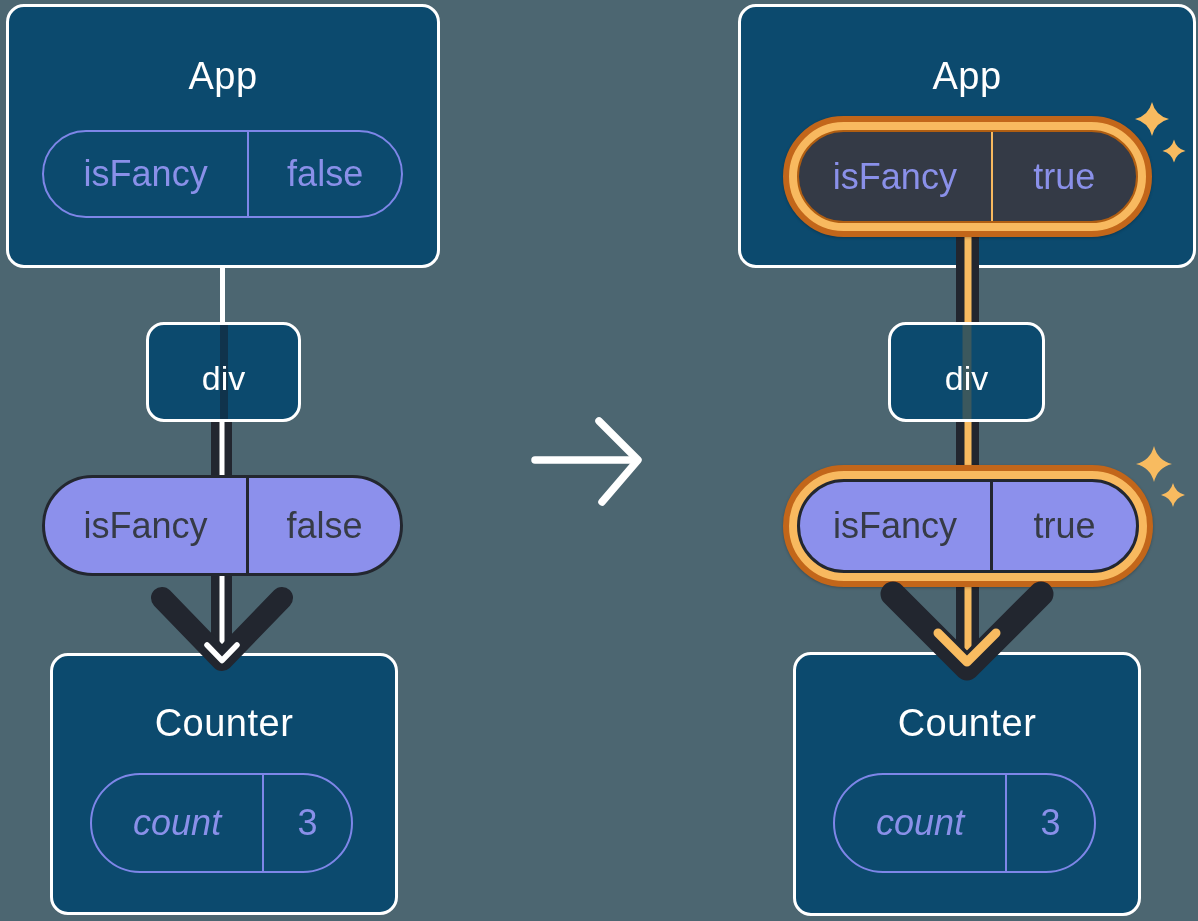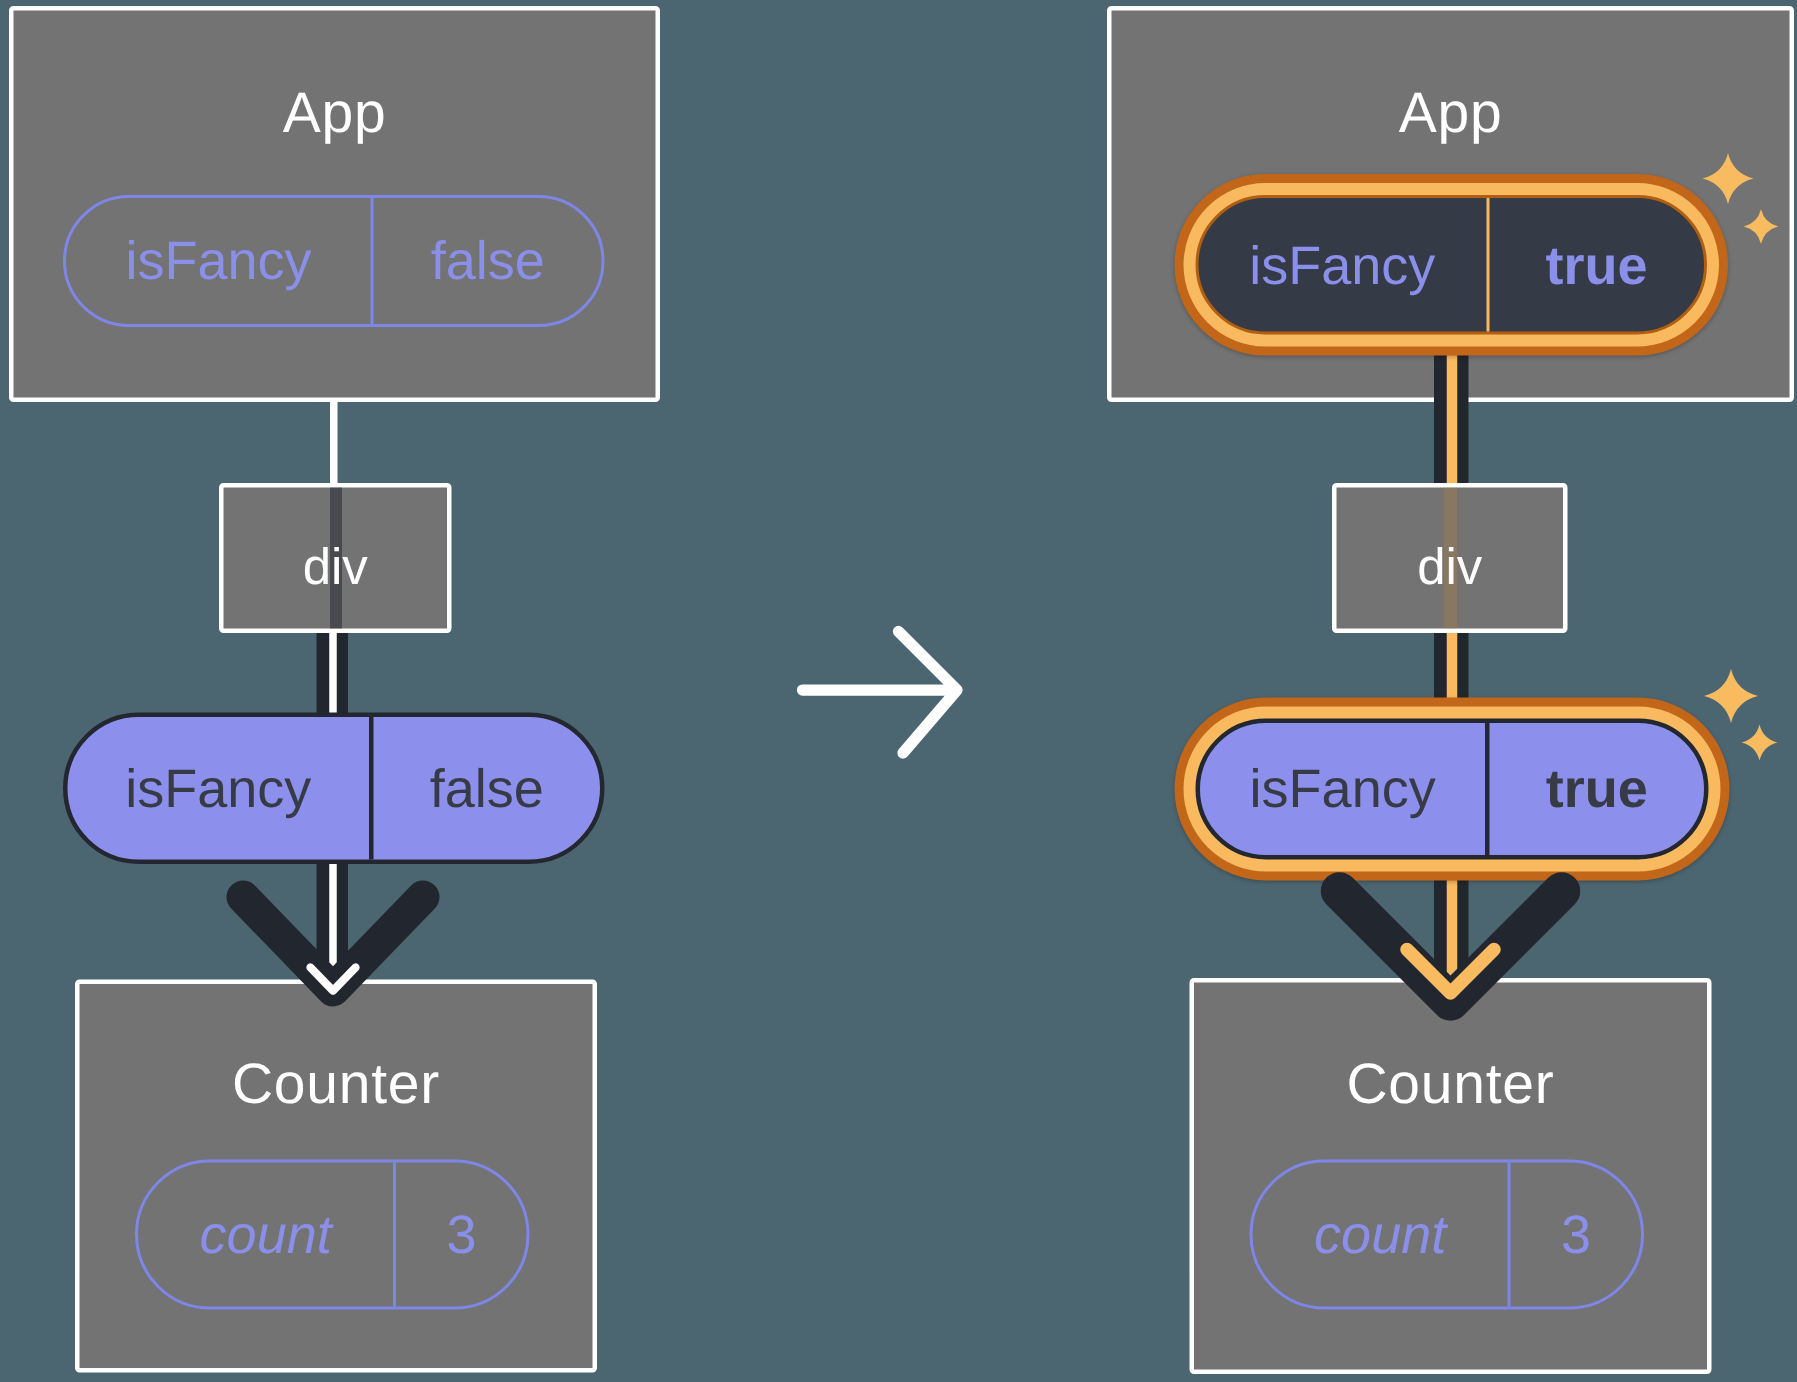--- a/index.html
+++ b/index.html
@@ -3,21 +3,21 @@
 <meta charset="utf-8">
 <style>
   html,body{margin:0;padding:0;}
   body{
     width:1198px;height:921px;position:relative;overflow:hidden;
     background:#4C6671;
     font-family:"Liberation Sans",sans-serif;
   }
   .card{
     position:absolute;box-sizing:border-box;
-    background:#737373;border:3px solid #FFFFFF;border-radius:3px;
+    background:#0c4a6e;border:3px solid #FFFFFF;border-radius:18px;
     z-index:1;
     padding-left:40px;
   }
   .card-title{
     position:absolute;left:0;right:0;text-align:center;
     color:#FFFFFF;font-size:38px;font-weight:500;letter-spacing:.5px;
   }
   
   .pill-outline{
     position:absolute;box-sizing:border-box;display:flex;
@@ -29,21 +29,21 @@
   .pill-fill{
     position:absolute;box-sizing:border-box;display:flex;
     background:#8C90EC;border:3px solid #23272F;border-radius:60px;
     color:#363B46;font-size:36px;z-index:3;
   }
   .pill-fill .cell-name{border-right:3px solid #23272F;}
   .cell{display:flex;align-items:center;justify-content:center;box-sizing:border-box;}
   .cell-name{flex:0 0 57.5%;}
   .cell-value{flex:1;}
   .w-count .cell-name{flex:0 0 66.5%;font-style:italic;}
-  .bold{font-weight:700;}
+  .bold{font-weight:400;}
   
   .ring{
     position:absolute;box-sizing:border-box;
     background:#F8B95F;border:6px solid #C2661A;border-radius:64px;
     z-index:3;box-shadow:0 1px 3px rgba(0,0,0,.25);
   }
   .ring-inner{
     position:absolute;inset:8px;box-sizing:border-box;display:flex;
     border-radius:50px;font-size:36px;
   }

